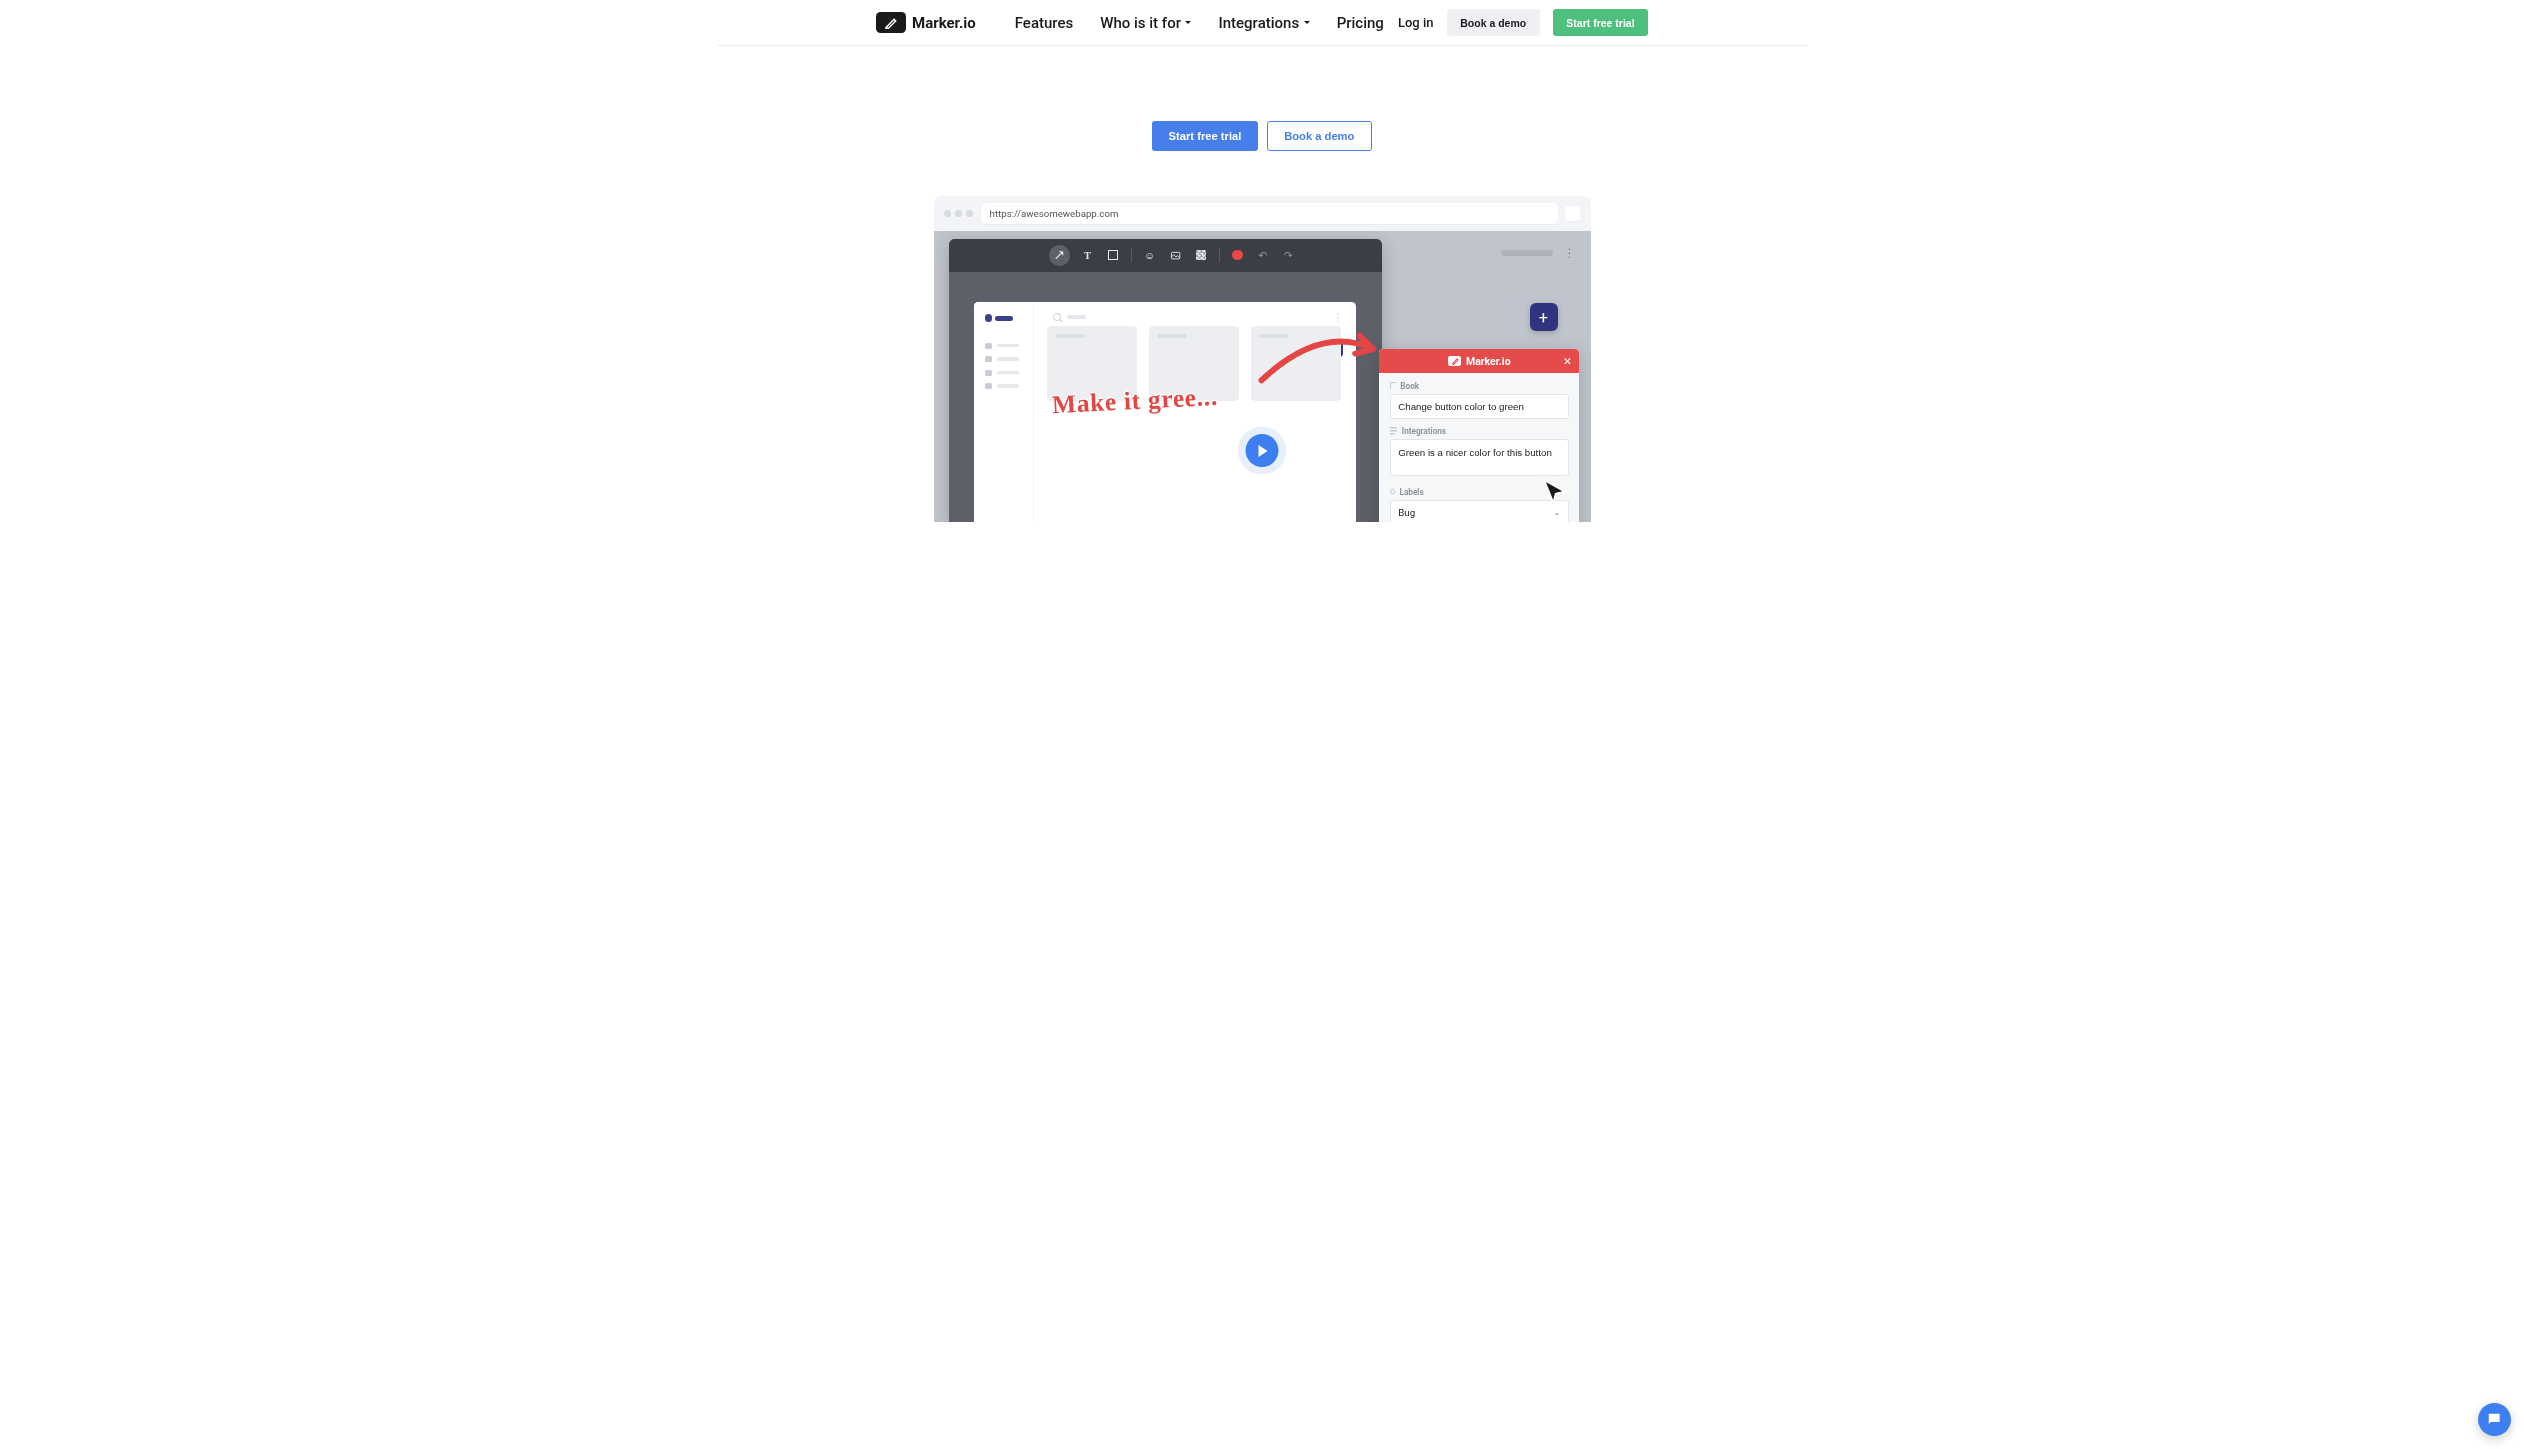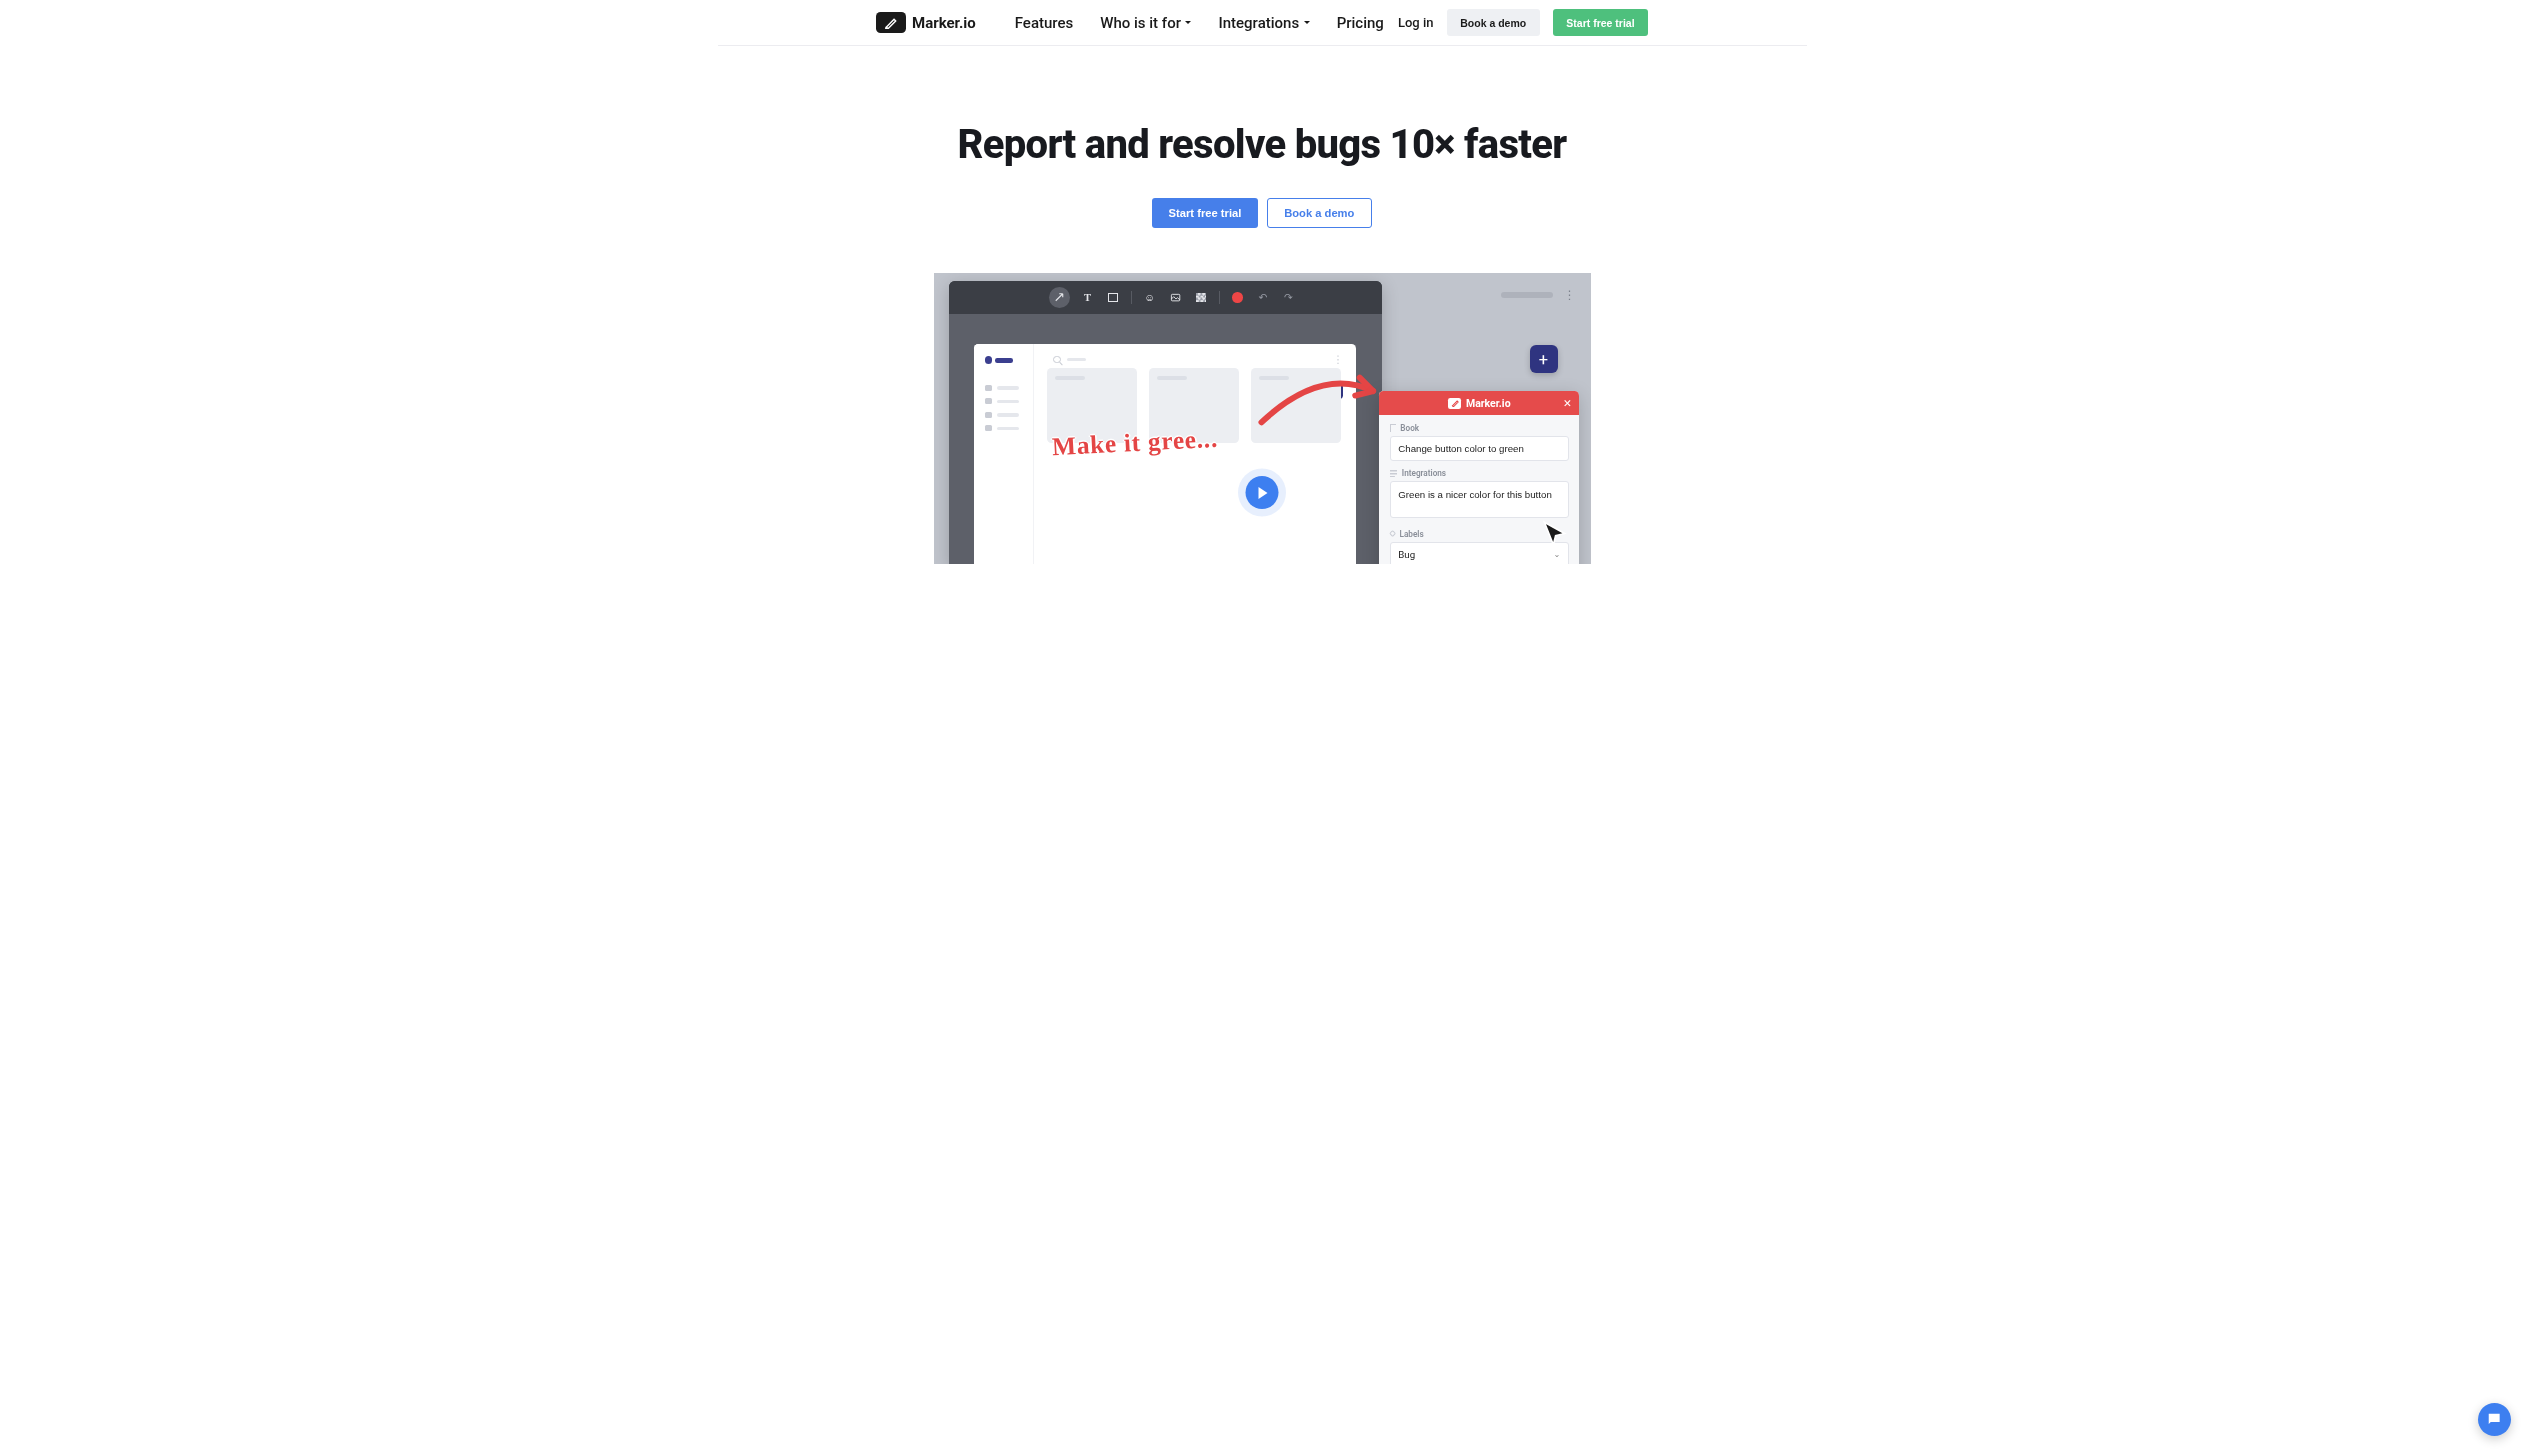--- a/index.html
+++ b/index.html
@@ -275,28 +275,36 @@
     <div class="nav-spacer"></div>
     <div class="nav-right">
       <span class="login">Log in</span>
       <button class="btn btn-ghost">Book a demo</button>
       <button class="btn btn-green">Start free trial</button>
     </div>
   </div>
 </div>
 
 <div class="hero">
-  <h1>Report and resolve bugs 10× faster</h1>
   <div class="cta-row">
     <button class="btn btn-blue">Start free trial</button>
     <button class="btn btn-outline-blue">Book a demo</button>
   </div>
 </div>
 
 <div class="mockup-wrap">
+  <div class="browser">
+    <div class="traffic">
+      <span class="dot"></span>
+        <span class="dot"></span>
+        <span class="dot"></span>
+    </div>
+    <div class="addr">https://awesomewebapp.com</div>
+    <div class="addr-square"></div>
+  </div>
   <div class="viewport">
 
     <div class="bg-topbar">
       <span class="pill"></span>
       <span class="kebab">⋮</span>
     </div>
 
     <div class="editor">
       <div class="toolbar">
         <span class="tool circle">

